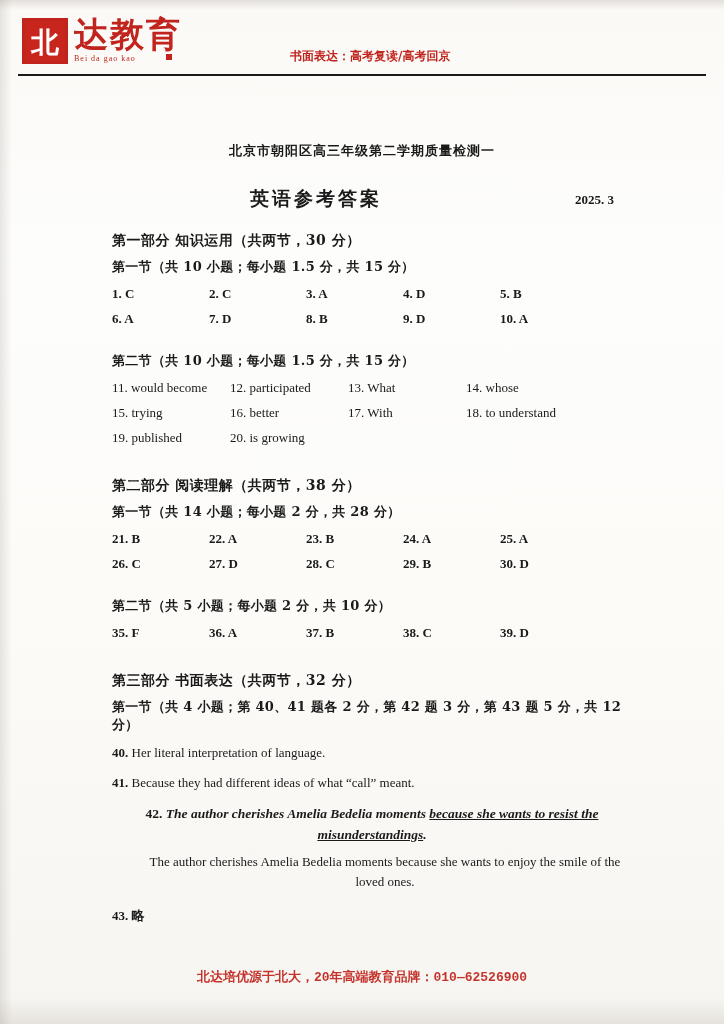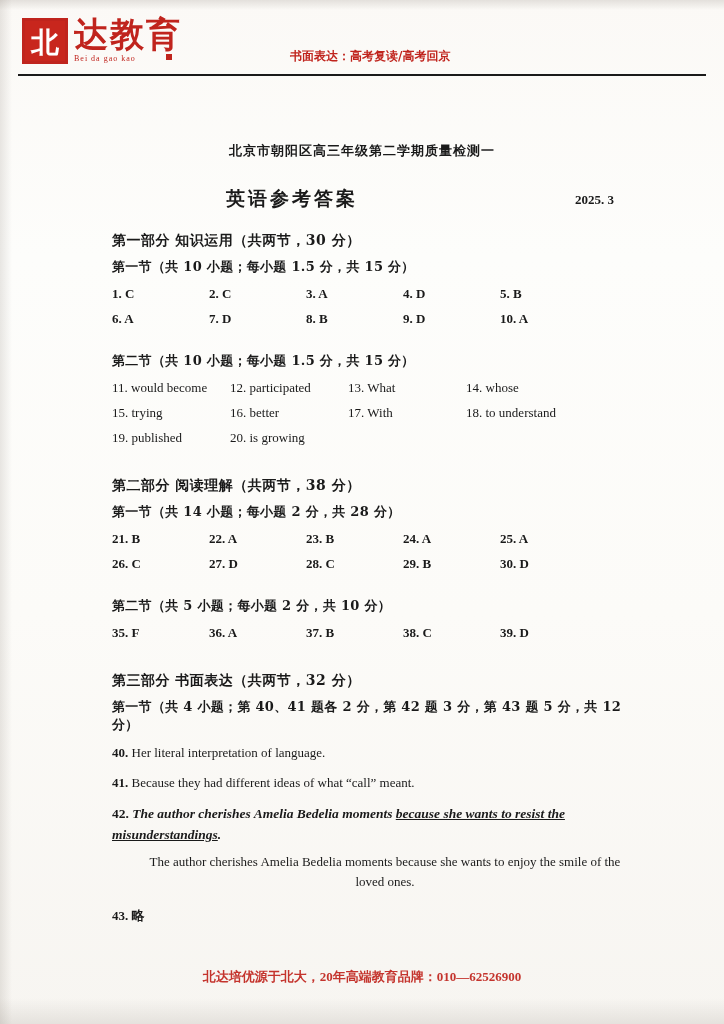--- a/index.html
+++ b/index.html
@@ -113,20 +113,21 @@
   .doc-subtitle {
     position: absolute;
     top: 186px;
     left: 0;
     width: 584px;
     text-align: center;
     font-family: "DejaVu Serif", serif;
     font-size: 19px;
     font-weight: bold;
     letter-spacing: 3px;
+    padding-left: 24px;
   }
   .doc-date {
     position: absolute;
     top: 192px;
     right: 110px;
     font-family: "Liberation Serif", serif;
     font-size: 13px;
     font-weight: bold;
   }
 
@@ -179,20 +180,21 @@
   .para .num {
     font-weight: bold;
   }
   .q42 {
     font-family: "Liberation Serif", serif;
     font-size: 13.5px;
     font-style: italic;
     font-weight: bold;
     line-height: 1.55;
     margin: 0 0 4px 0;
+    text-align: center;
   }
   .q42 .num {
     font-style: normal;
   }
   .q42 .ul {
     text-decoration: underline;
   }
   .q42-second {
     font-family: "Liberation Serif", serif;
     font-size: 13px;
@@ -220,21 +222,21 @@
     font-weight: bold;
     color: #111;
   }
   .footer .pg { letter-spacing: 0.5px; }
   .footer-ad {
     position: absolute;
     left: 0;
     bottom: 38px;
     width: 724px;
     text-align: center;
-    font-family: Liberation Serif, serif;
+    font-family: Liberation Mono, monospace;
     font-size: 13px;
     font-weight: bold;
     color: #c0241d;
     opacity: 0.92;
   }
   .scan-shadow-top {
     position: absolute;
     left: 0; top: 0;
     width: 724px; height: 10px;
     background: linear-gradient(180deg, rgba(120,110,100,0.18), rgba(255,255,255,0));

